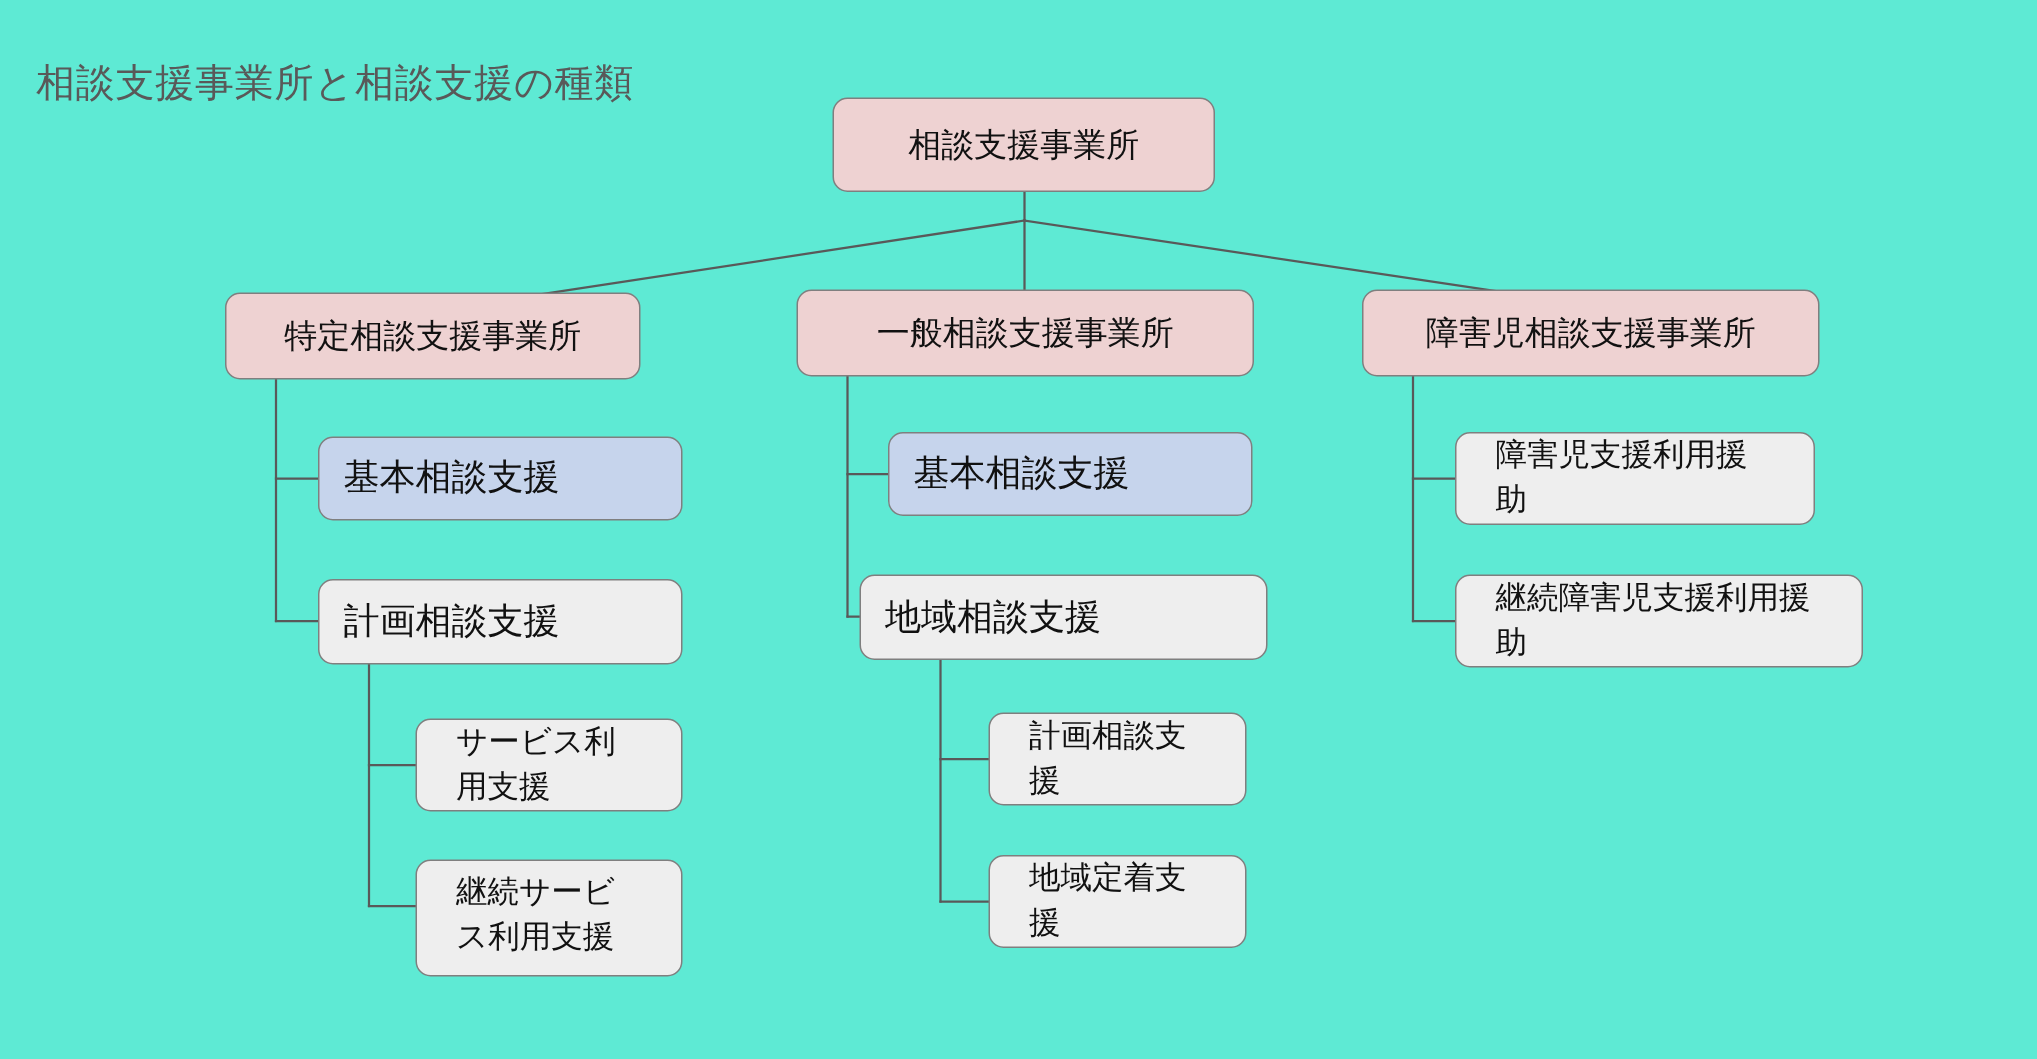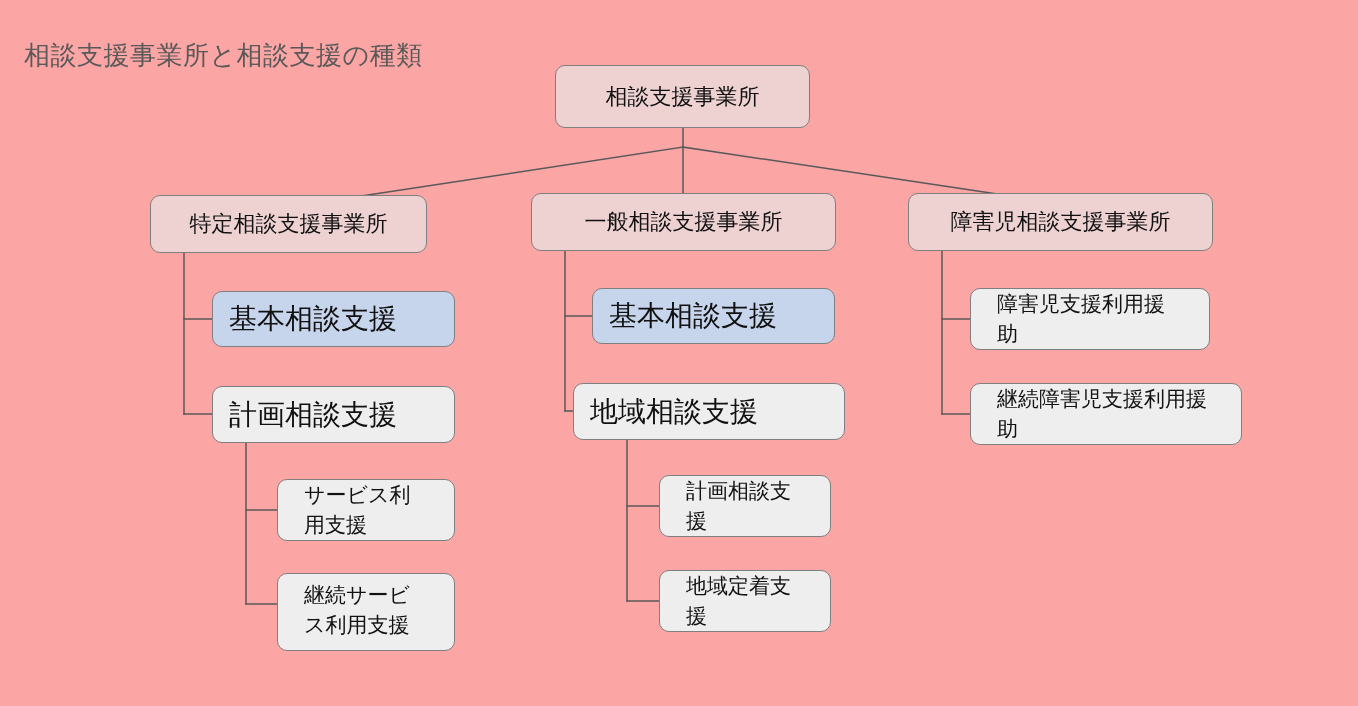--- a/index.html
+++ b/index.html
@@ -9,21 +9,21 @@
     background: #ffffff;
   }
   body {
     font-family: "Liberation Sans", "DejaVu Sans", sans-serif;
     -webkit-font-smoothing: antialiased;
   }
   #canvas {
     position: relative;
     width: 1358px;
     height: 706px;
-    background: #fca5a5;
+    background: #5eead4;
     overflow: hidden;
   }
   #edges {
     position: absolute;
     left: 0;
     top: 0;
     width: 1358px;
     height: 706px;
     pointer-events: none;
   }
@@ -65,21 +65,21 @@
     padding: 0 24px;
   }
   .lvl-branch {
     font-size: 22px;
     line-height: 28px;
     justify-content: center;
     text-align: center;
     padding: 0 10px;
   }
   .lvl-sub {
-    font-size: 28px;
+    font-size: 24px;
     line-height: 28px;
     justify-content: flex-start;
     text-align: left;
     padding: 0 16px;
   }
   .lvl-leaf {
     font-size: 21px;
     line-height: 30px;
     justify-content: flex-start;
     text-align: left;

